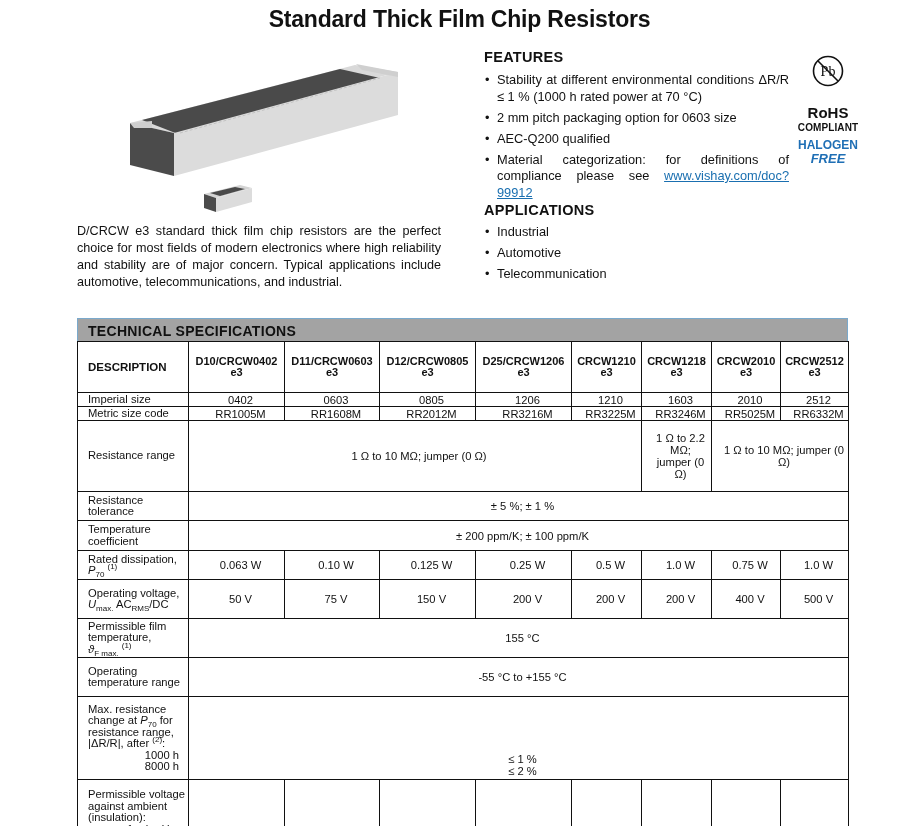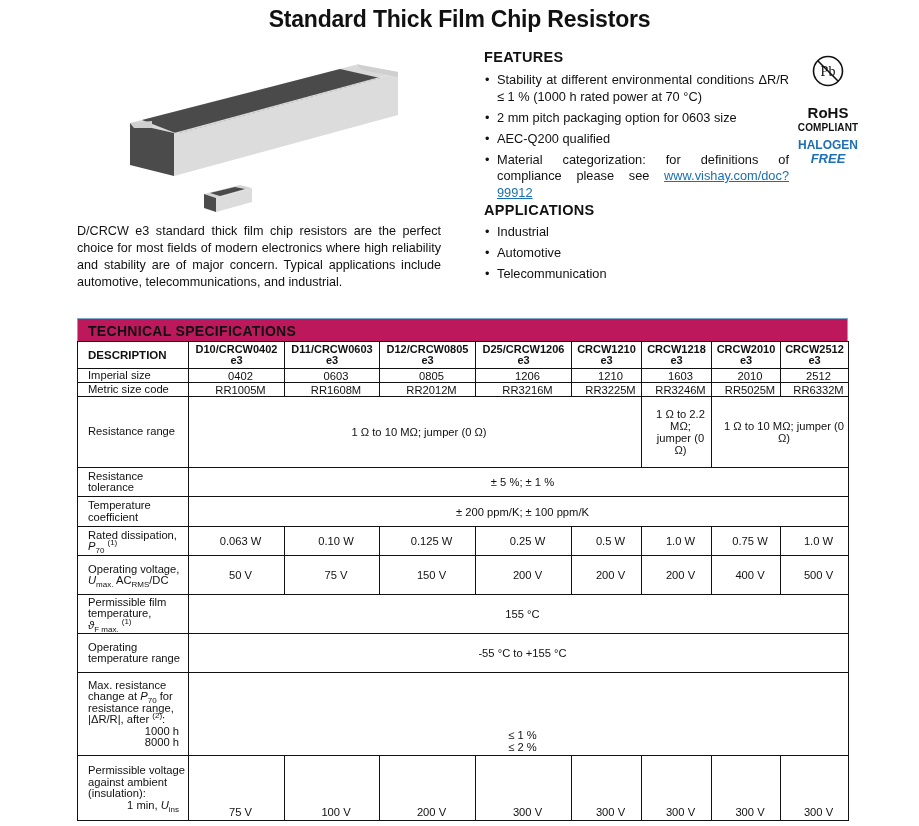--- a/index.html
+++ b/index.html
@@ -22,25 +22,25 @@
   .apps-list li { margin-bottom:5px; }
   a.link { color:#1a6fb0; text-decoration:underline; }
   .badges { position:absolute; left:797px; top:55px; width:62px; text-align:center; }
   .pb-circle { width:32px; height:32px; margin:0 auto; }
   .rohs { font-size:15px; font-weight:bold; margin-top:14px; line-height:15px; }
   .compliant { font-size:10px; font-weight:bold; margin-top:2px; letter-spacing:0.1px; }
   .halogen { font-size:12px; font-weight:bold; color:#1f6fb5; margin-top:5px; }
   .free { font-size:13px; font-weight:bold; font-style:italic; color:#1f6fb5; line-height:13px; }
 
   .spec-wrap { position:absolute; left:77px; top:318px; width:771px; }
-  .spec-banner { background:#be185d; border:1px solid #7aa9cc; border-bottom:none;
+  .spec-banner { background:#a3a3a3; border:1px solid #7aa9cc; border-bottom:none;
                  height:22px; padding-left:10px; font-size:14px; font-weight:bold; line-height:24px; letter-spacing:0.3px; }
   table.spec { border-collapse:collapse; width:771px; table-layout:fixed; font-size:11.2px; }
   table.spec td, table.spec th { border:1px solid #111; padding:0 3px; vertical-align:middle; }
-  table.spec th { font-weight:bold; text-align:center; line-height:11px; font-size:11px; padding:2px 1px; }
+  table.spec th { font-weight:bold; text-align:center; line-height:11px; font-size:11px; padding:14px 1px; }
   table.spec th.desc { text-align:left; padding-left:10px; font-size:11.5px; }
   table.spec td.lbl { text-align:left; line-height:11.5px; padding-left:10px; }
   table.spec td.val { text-align:center; line-height:12px;padding-left:11px; }
   .r-imp td { height:13px; }
   .r-met td { height:13px; }
   .r-range td { height:70px; }
   .r-tol td { height:28px; }
   .r-tc td { height:29px; }
   .r-rd td { height:28px; }
   .r-ov td { height:38px; }

